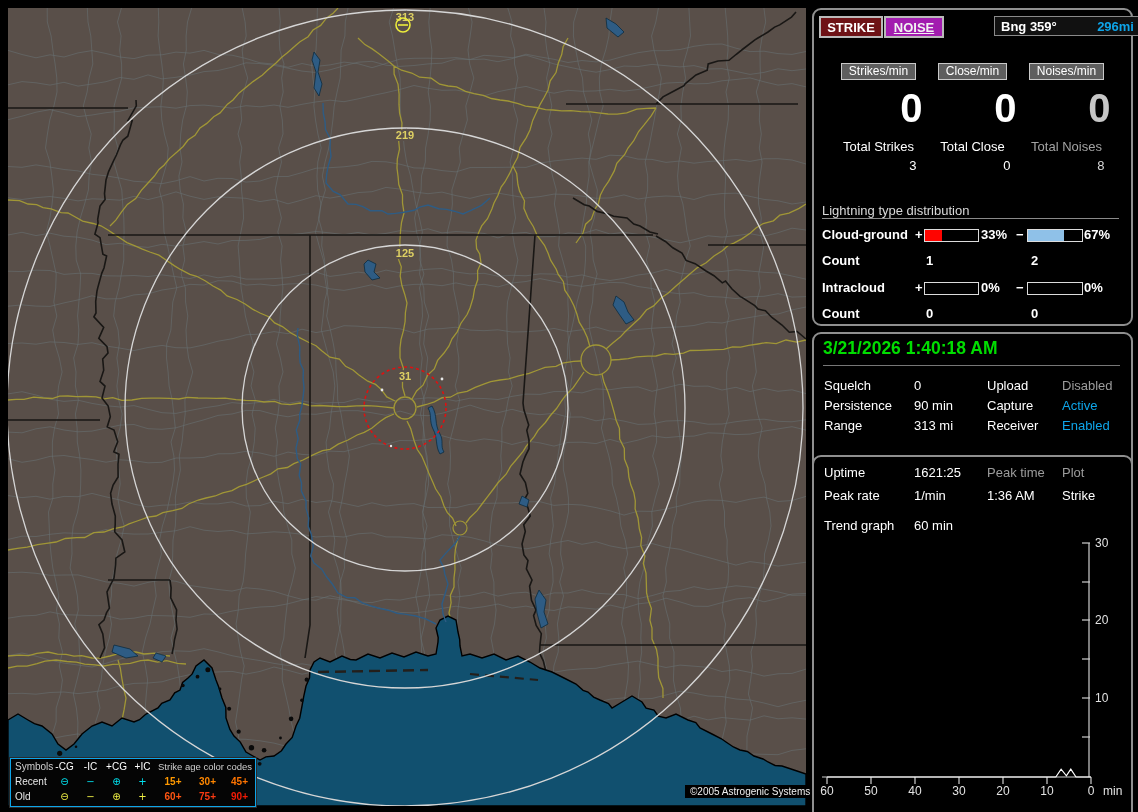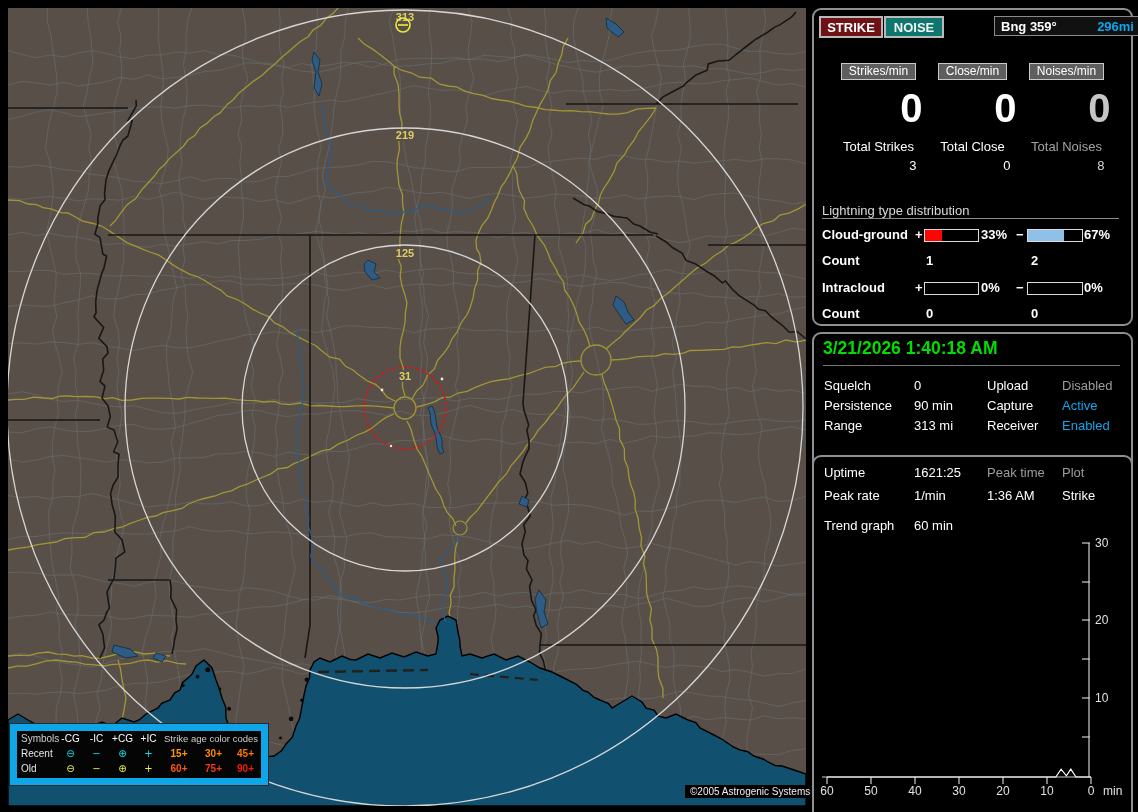--- a/index.html
+++ b/index.html
@@ -2,43 +2,43 @@
 <html><head>
 <meta charset="utf-8">
 <style>
   html,body{margin:0;padding:0;background:#000;}
   body{width:1138px;height:812px;position:relative;overflow:hidden;
        font-family:"Liberation Sans","DejaVu Sans",sans-serif;color:#fff;}
   .screen{position:absolute;inset:0;}
   
   .map{position:absolute;left:8px;top:8px;width:798px;height:798px;background:#a16207;}
   .map svg{position:absolute;left:0;top:0;}
-  .legend{position:absolute;left:2px;top:716px;width:244px;height:47px;background:#050505;
-          border:7px solid #0ea5e9;outline:1px solid #2a2a2a;font-size:10px;line-height:15px;}
+  .legend{position:absolute;left:2px;top:750px;width:244px;height:47px;background:#050505;
+          border:1px solid #0ea5e9;outline:1px solid #2a2a2a;font-size:10px;line-height:15px;}
   .lgrid{display:grid;grid-template-columns:40px 27px 25px 27px 25px 36px 33px 31px;}
   .lgrid span{display:block;text-align:center;white-space:nowrap;}
   .lgrid .lab{text-align:left;padding-left:4px;color:#e8e8e8;}
   .lgrid .hdr{color:#cfcfcf;}
   .agehdr{grid-column:6/9;color:#cfcfcf;font-size:9.5px;}
   .cy{color:#00e0ee;font-family:"DejaVu Sans",sans-serif;}
   .yl{color:#eeee44;font-family:"DejaVu Sans",sans-serif;}
   .agv{font-weight:bold;}
   .copyright{position:absolute;left:677px;top:777px;background:#000;color:#f0f0f0;
              font-size:10px;padding:1px 5px;white-space:nowrap;}
   
   .panel{position:absolute;left:812px;width:321px;background:#000;border:2px solid #8f8f8f;
          border-radius:9px;box-sizing:border-box;font-size:13px;}
   .p1{top:8px;height:318px;}
   .p2{top:332px;height:145px;}
   .p3{top:455px;height:450px;}
   .panel *{position:absolute;white-space:nowrap;}
   .btn{display:flex;align-items:center;justify-content:center;font-weight:bold;
        border:2px solid #b9b9b9;font-size:13px;cursor:pointer;}
   .strike{left:5px;top:6px;width:60px;height:18px;background:#6e1216;color:#fff;}
-  .noise{left:70px;top:6px;width:56px;height:18px;background:#0f766e;color:#f2f2f2;}
+  .noise{left:70px;top:6px;width:56px;height:18px;background:#a21caf;color:#f2f2f2;text-decoration:underline;}
   .bngbox{left:180px;top:6px;width:133px;height:18px;border:1px solid #8a8a8a;background:#111;
           display:flex;align-items:center;justify-content:space-between;padding:0 6px;
           font-weight:bold;box-sizing:content-box;}
   .grn{color:#0ea5e9;}
   .dim{color:#9c9c9c;}
   .cols{left:6px;top:53px;width:305px;height:110px;display:flex;justify-content:center;}
   .col{position:relative;width:94px;display:flex;flex-direction:column;align-items:stretch;}
   .col *{position:static;}
   .minbtn{align-self:center;background:#5e5e5e;color:#fff;border:1px solid #c9c9c9;
           font-size:12px;padding:0 7px;height:15px;line-height:15px;}

